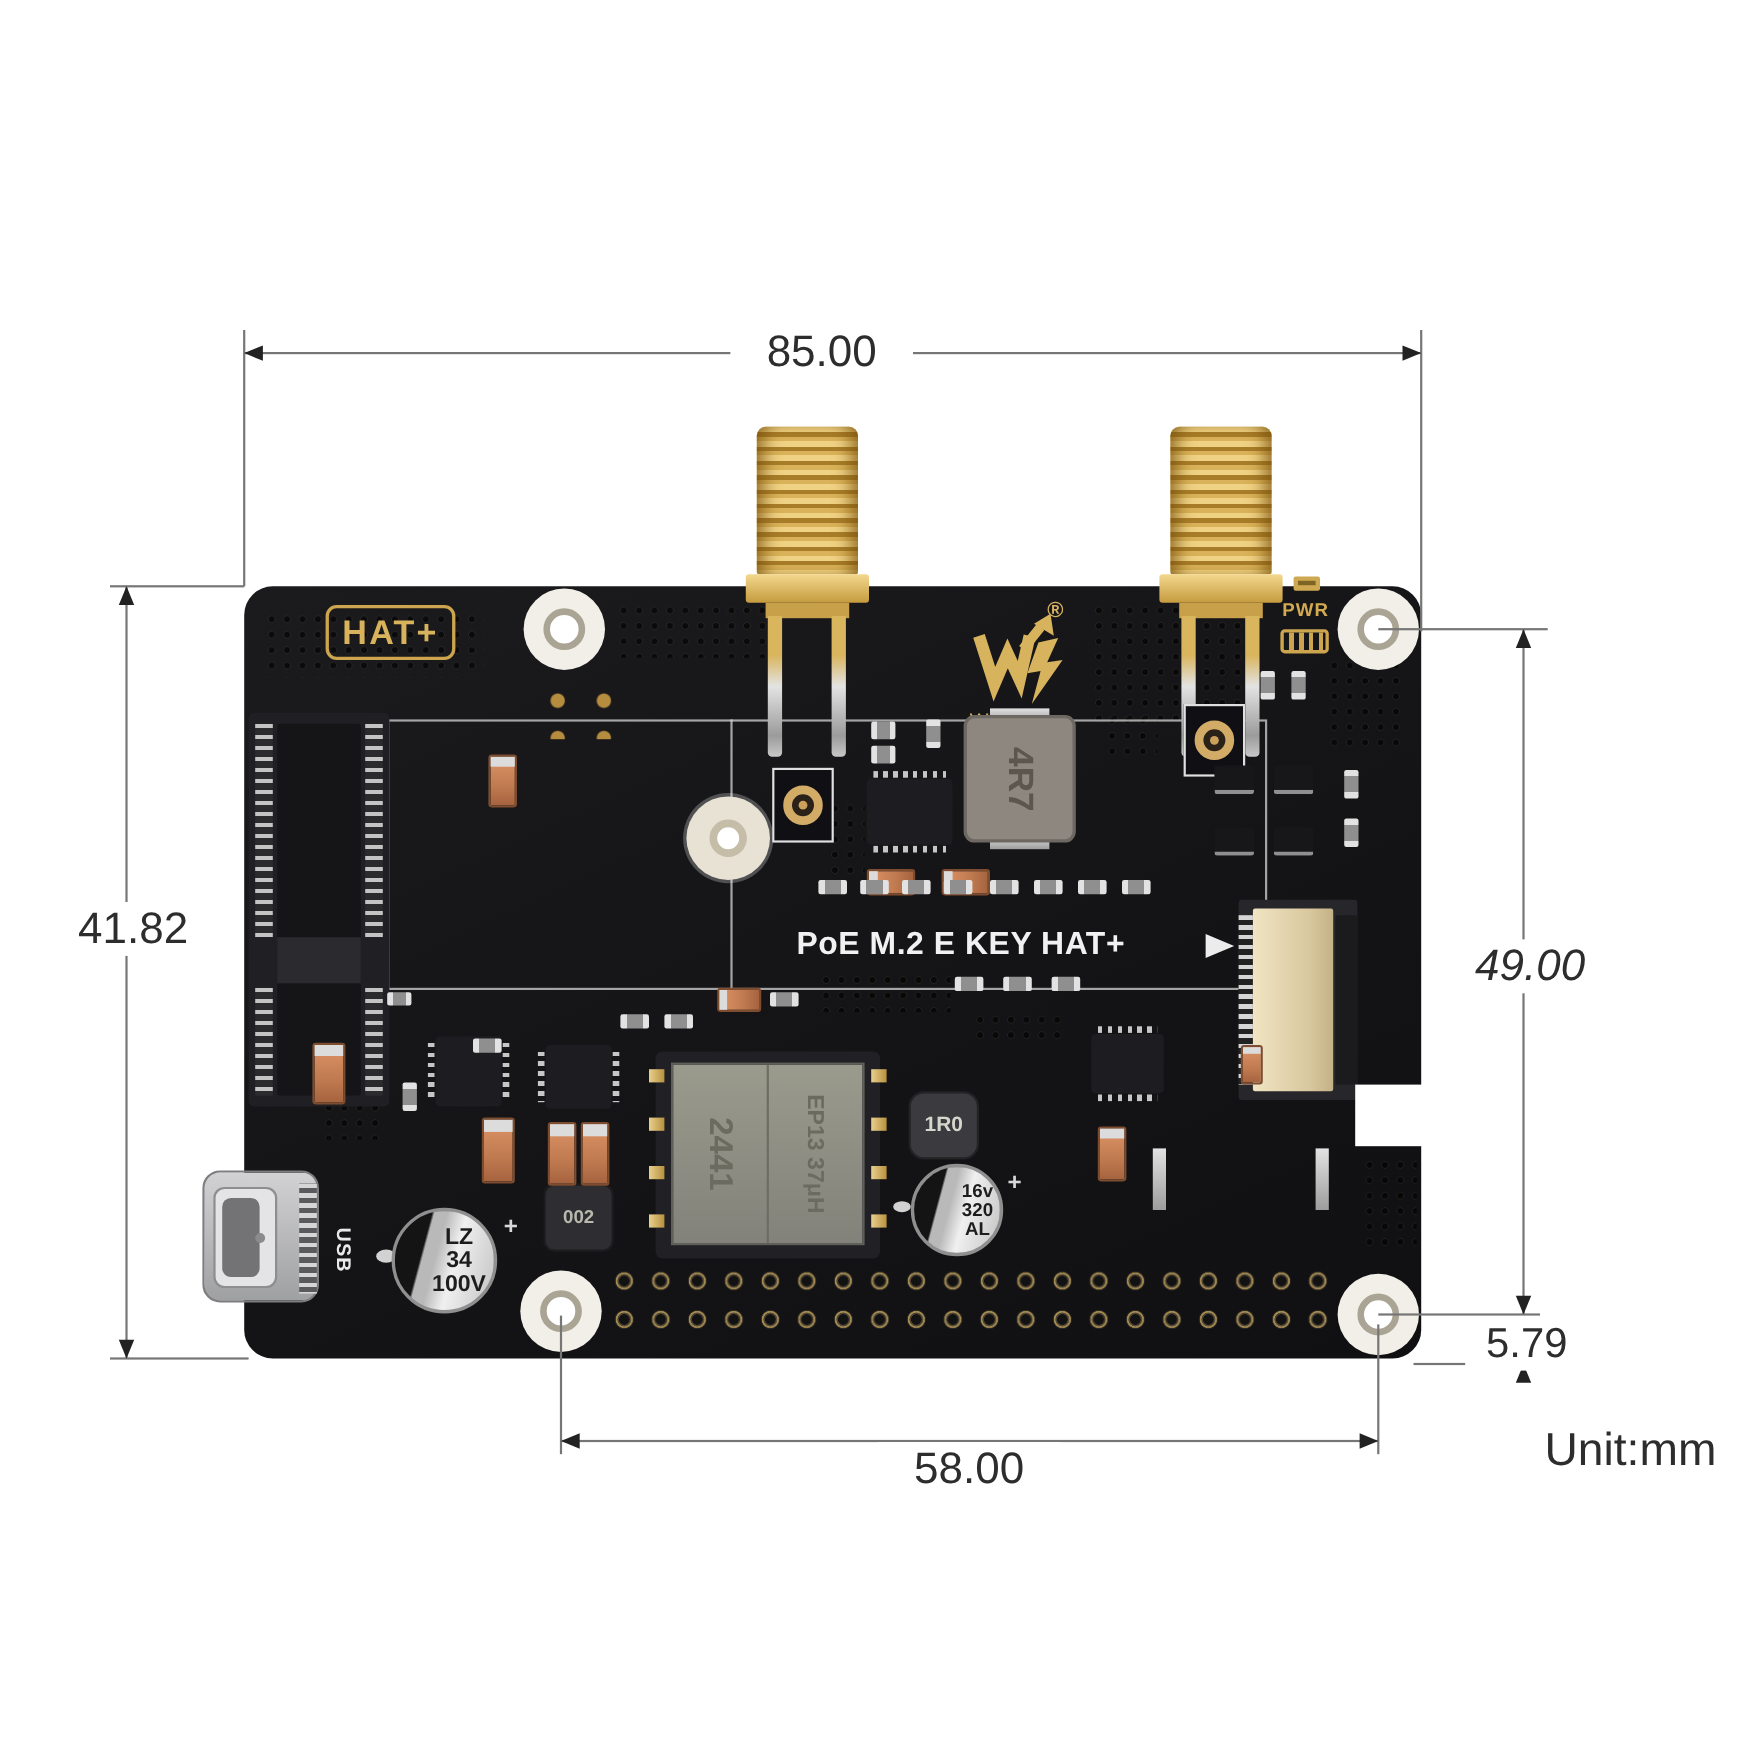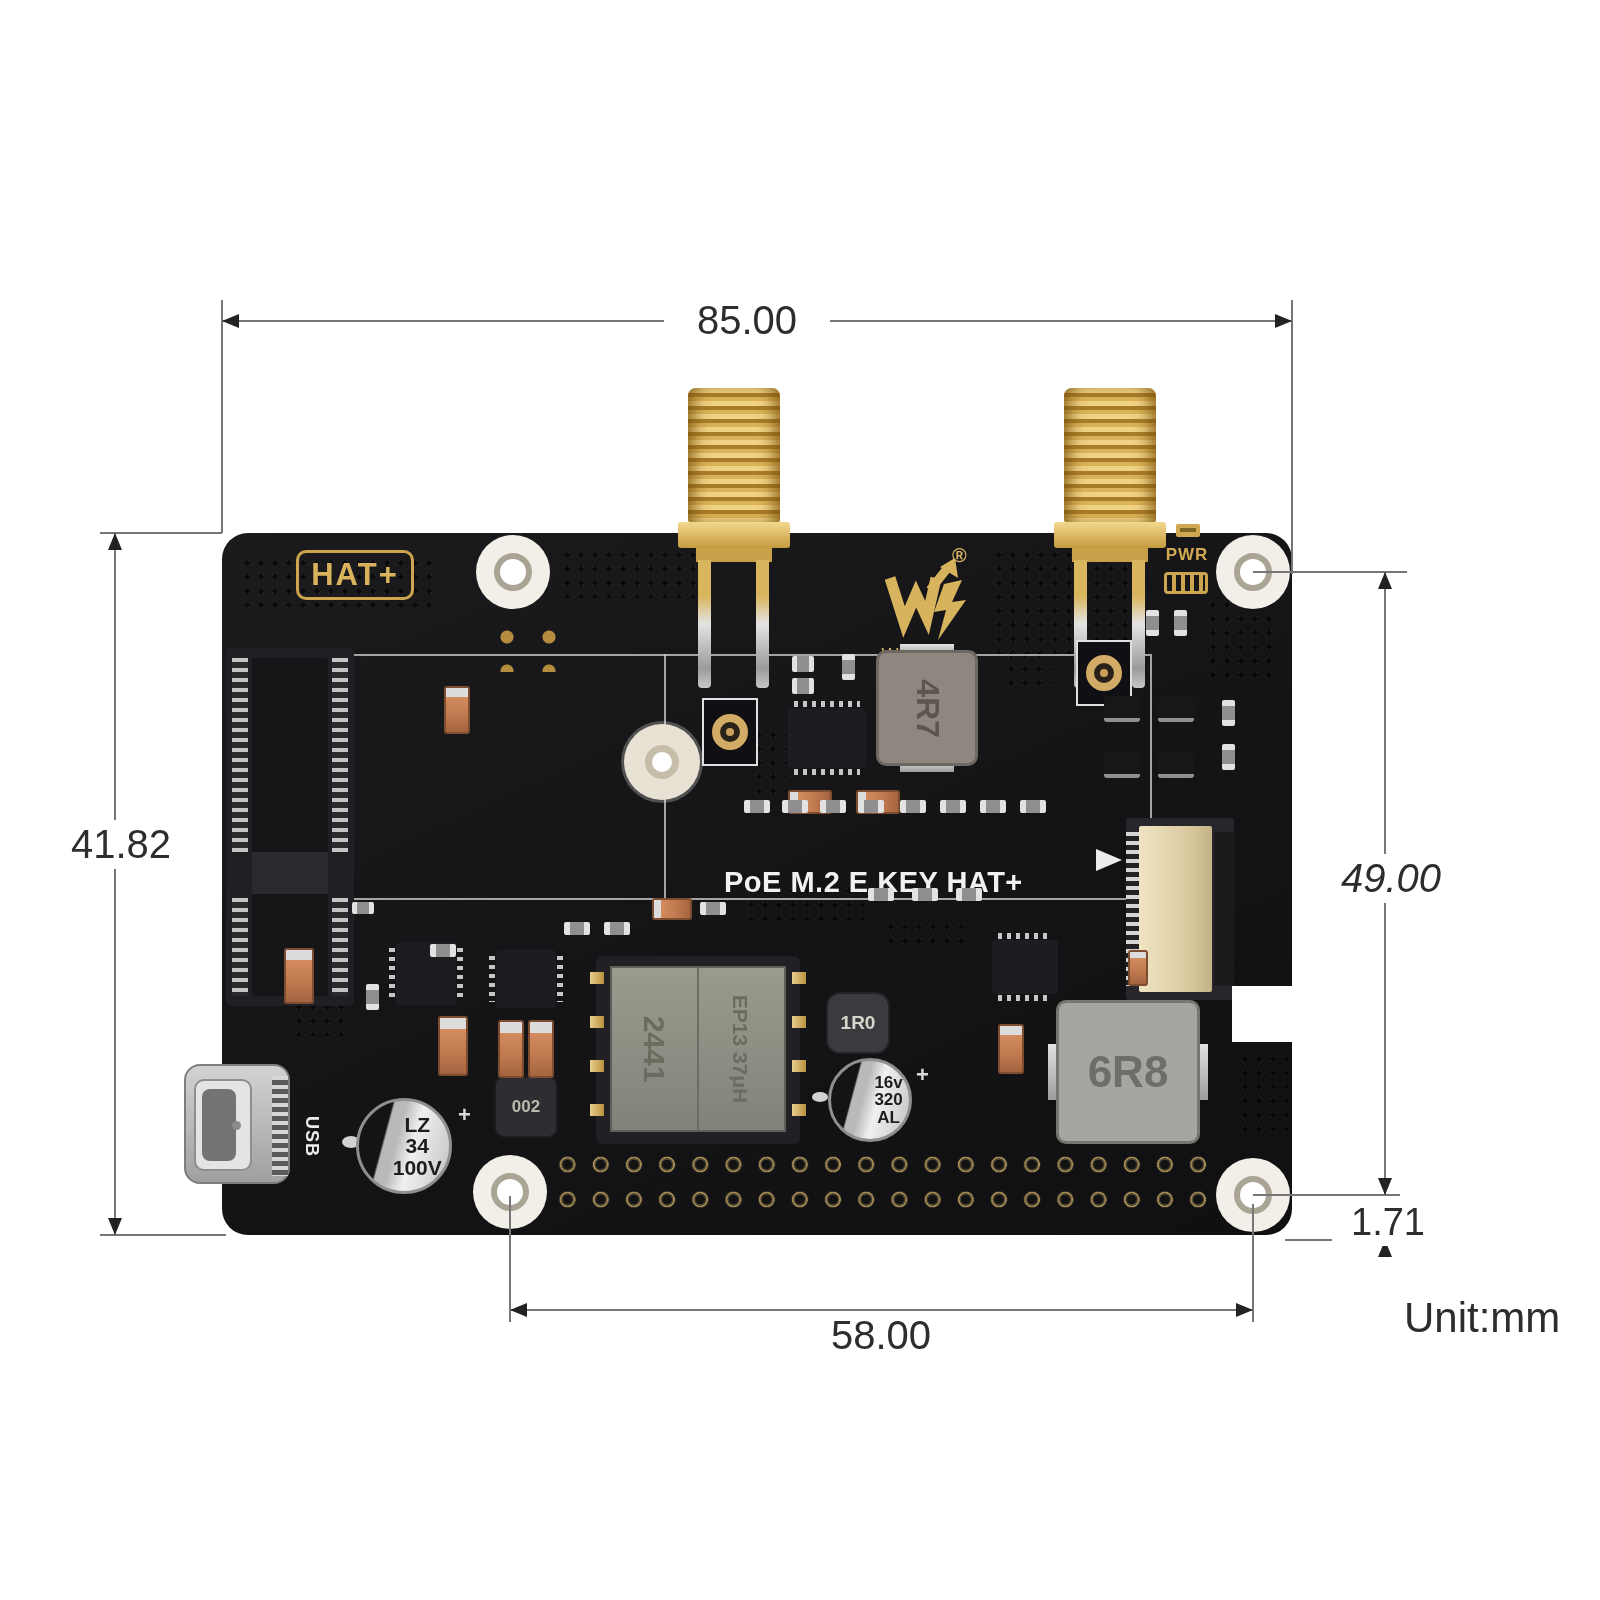--- a/index.html
+++ b/index.html
@@ -60,21 +60,21 @@
   .brand{position:absolute;left:862px;top:645px;width:134px;text-align:center;color:#d7b264;
          font-size:18px;letter-spacing:.5px;}
   .reg{position:absolute;left:952px;top:544px;color:#d7b264;font-size:20px;font-weight:bold;}
   .pwr{position:absolute;left:1156px;top:545px;width:62px;text-align:center;color:#d2aa52;
        font-size:17px;font-weight:bold;letter-spacing:1px;}
   .led1{position:absolute;left:1176px;top:524px;width:24px;height:13px;background:#cfa852;border-radius:2px;}
   .led1::after{content:"";position:absolute;left:4px;top:4px;right:4px;height:4px;background:#7e6526;}
   .batt{position:absolute;left:1164px;top:572px;width:44px;height:22px;border:3px solid #cda54f;border-radius:4px;
         box-sizing:border-box;background:repeating-linear-gradient(90deg,transparent 0 5px,#cda54f 5px 9px);}
   .prodlabel{position:absolute;left:724px;top:842px;width:380px;color:#f1f1f1;font-size:29px;
-             font-weight:bold;letter-spacing:.5px;white-space:nowrap;margin-top:24px;}
+             font-weight:bold;letter-spacing:.5px;white-space:nowrap;}
   .tri{position:absolute;width:0;height:0;border-top:11px solid transparent;border-bottom:11px solid transparent;
        border-left:26px solid #ececec;}
 
   
   .fpc{position:absolute;left:1126px;top:818px;width:108px;height:182px;background:#27272b;border-radius:3px;}
   .fpc-comb{position:absolute;left:0;top:14px;width:13px;height:154px;
             background:repeating-linear-gradient(180deg,#d6d6d6 0 4px,#222 4px 9px);}
   .fpc-body{position:absolute;left:13px;top:8px;width:73px;height:166px;border-radius:2px;
             background:linear-gradient(90deg,#f0e4c2,#d9c89e 70%,#c3b288);}
   .fpc-latch{position:absolute;left:88px;top:14px;width:20px;height:154px;background:#1b1b1e;border-radius:2px;}
@@ -217,23 +217,20 @@
   </div>
 
   <div class="tab" style="left:900px;top:644px;width:54px;height:12px;"></div>
   <div class="tab" style="left:900px;top:760px;width:54px;height:12px;"></div>
   <div class="indbody" style="left:876px;top:650px;width:102px;height:116px;background:#8e8780;border:3px solid #6e6862;">
     <span class="rot" style="font-size:32px;font-weight:bold;color:#5c564f;">4R7</span>
   </div>
 
   <div class="tab" style="left:1048px;top:1044px;width:12px;height:56px;"></div>
   <div class="tab" style="left:1196px;top:1044px;width:12px;height:56px;"></div>
-  <div class="indbody" style="left:1056px;top:1000px;width:144px;height:144px;background:#a6a6a1;border:3px solid #77756f;">
-    <span style="font-size:44px;font-weight:bold;color:#6e6e68;">6R8</span>
-  </div>
 
   <div class="xfmr">
     <div class="xpin" style="left:-6px;top:16px;"></div>
     <div class="xpin" style="left:-6px;top:60px;"></div>
     <div class="xpin" style="left:-6px;top:104px;"></div>
     <div class="xpin" style="left:-6px;top:148px;"></div>
     <div class="xpin" style="left:196px;top:16px;"></div>
     <div class="xpin" style="left:196px;top:60px;"></div>
     <div class="xpin" style="left:196px;top:104px;"></div>
     <div class="xpin" style="left:196px;top:148px;"></div>
@@ -367,16 +364,16 @@
   <div class="arw arw-u" style="left:1378px;top:572px;"></div>
   <div class="arw arw-d" style="left:1378px;top:1178px;"></div>
   <div class="arw arw-u" style="left:1378px;top:1240px;"></div>
   <div class="arw arw-l" style="left:510px;top:1303px;"></div>
   <div class="arw arw-r" style="left:1236px;top:1303px;"></div>
 
   <div class="dimlab" style="left:664px;top:296px;width:154px;">85.00</div>
   <div class="dimlab" style="left:38px;top:820px;width:154px;">41.82</div>
   <div class="dimlab" style="left:1308px;top:854px;width:154px;font-style:italic;">49.00</div>
   <div class="dimlab" style="left:798px;top:1311px;width:154px;">58.00</div>
-  <div class="dimlab" style="left:1332px;top:1199px;width:100px;font-size:38px;">1.71</div>
+  <div class="dimlab" style="left:1332px;top:1199px;width:100px;font-size:38px;">5.79</div>
   <div class="unitlab" style="left:1404px;top:1294px;">Unit:mm</div>
 
 </div>
 
 </body></html>

